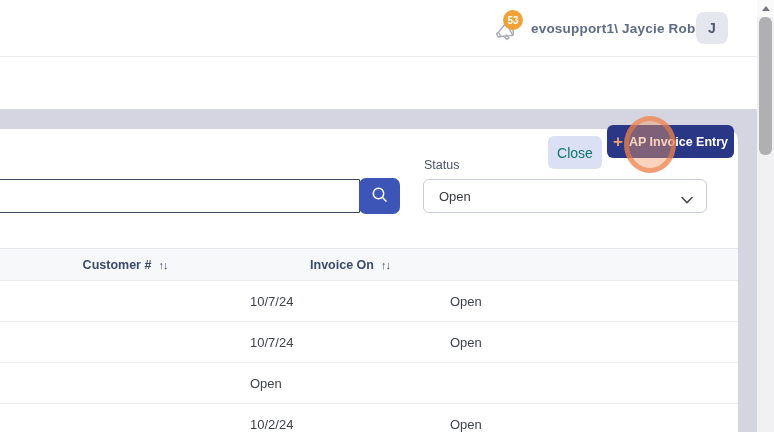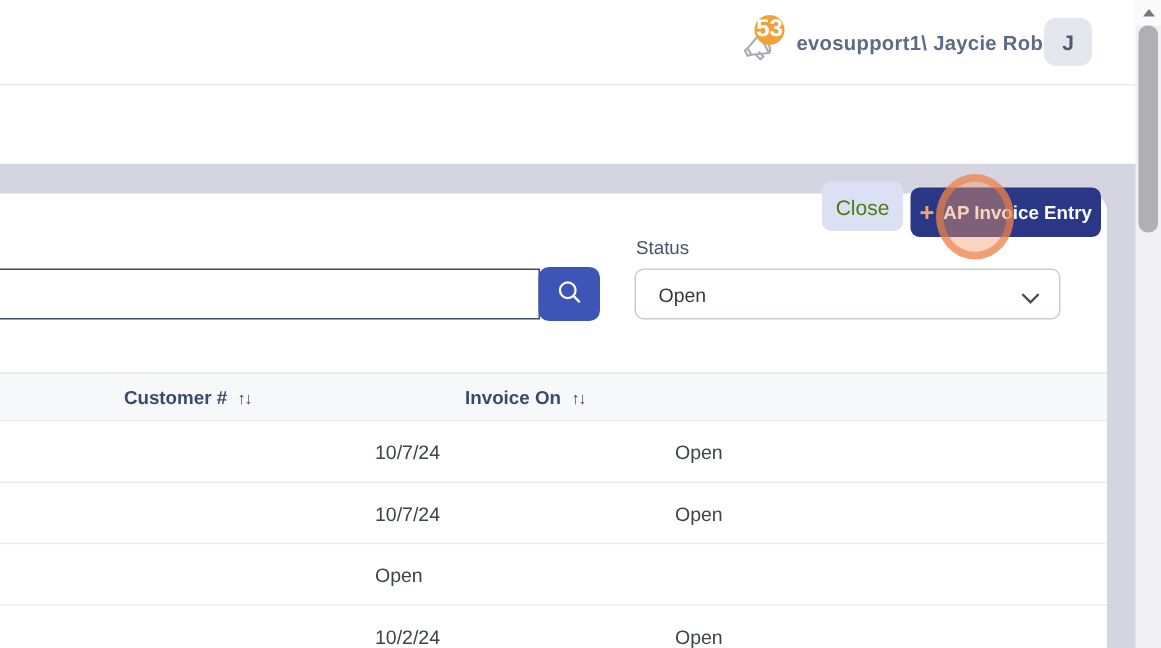--- a/index.html
+++ b/index.html
@@ -5,32 +5,32 @@
   * { margin:0; padding:0; box-sizing:border-box; }
   html,body { width:774px; height:432px; overflow:hidden; }
   body { font-family:"Liberation Sans","DejaVu Sans",sans-serif; background:#fff; }
   #screen { position:relative; width:774px; height:432px; overflow:hidden; background:#fff; }
 
   
   .top-header { position:absolute; left:0; top:0; width:774px; height:57px;
                 background:#fff; border-bottom:1px solid #eaeaef; }
   .notif-icon { position:absolute; left:491px; top:16px; width:32px; height:30px; cursor:pointer; }
   .notif-badge { position:absolute; left:503px; top:10px; width:20px; height:20px;
-                 border-radius:50%; background:#f0a238; color:#fff; font-size:16px;
+                 border-radius:50%; background:#f0a238; color:#fff; font-size:10px;
                  font-weight:700; display:flex; align-items:center; justify-content:center;text-align:center; }
   .user-name { position:absolute; left:531px; top:21px; font-size:13.5px; font-weight:600;
                color:#5e6b86; letter-spacing:.2px; white-space:nowrap; }
   .avatar { position:absolute; left:696px; top:12px; width:32px; height:32px; border-radius:8px;
             background:#e5e7ee; color:#4d5a72; font-size:14px; font-weight:600;
             display:flex; align-items:center; justify-content:center; cursor:pointer; }
 
   
   .toolbar { position:absolute; left:0; top:58px; width:774px; height:51px; background:#fff; }
-  .btn-close { position:absolute; left:548px; top:63px; width:54px; height:33px;
-               background:#dbe0f4; color:#4d7c0f; border:none; border-radius:6px;
+  .btn-close { position:absolute; left:548px; top:78px; width:54px; height:33px;
+               background:#dbe0f4; color:#0f766e; border:none; border-radius:6px;
                font-family:inherit; font-size:14px; cursor:pointer; }
   .btn-primary { position:absolute; left:607px; top:67px; width:127px; height:33px;
                  background:#2a3787; color:#fff; border:none; border-radius:6px;
                  font-family:inherit; font-size:12.5px; font-weight:700; cursor:pointer;
                  display:flex; align-items:center; justify-content:center; gap:6px; }
   .plus-glyph { color:#efa36e; font-size:17px; font-weight:800; line-height:1; }
   .click-highlight { position:absolute; left:624px; top:58px; width:52px; height:57px;
                      border-radius:50%; background:rgba(242,152,100,0.42);
                      border:5px solid rgba(235,124,69,0.62); pointer-events:none; z-index:5; }
 

